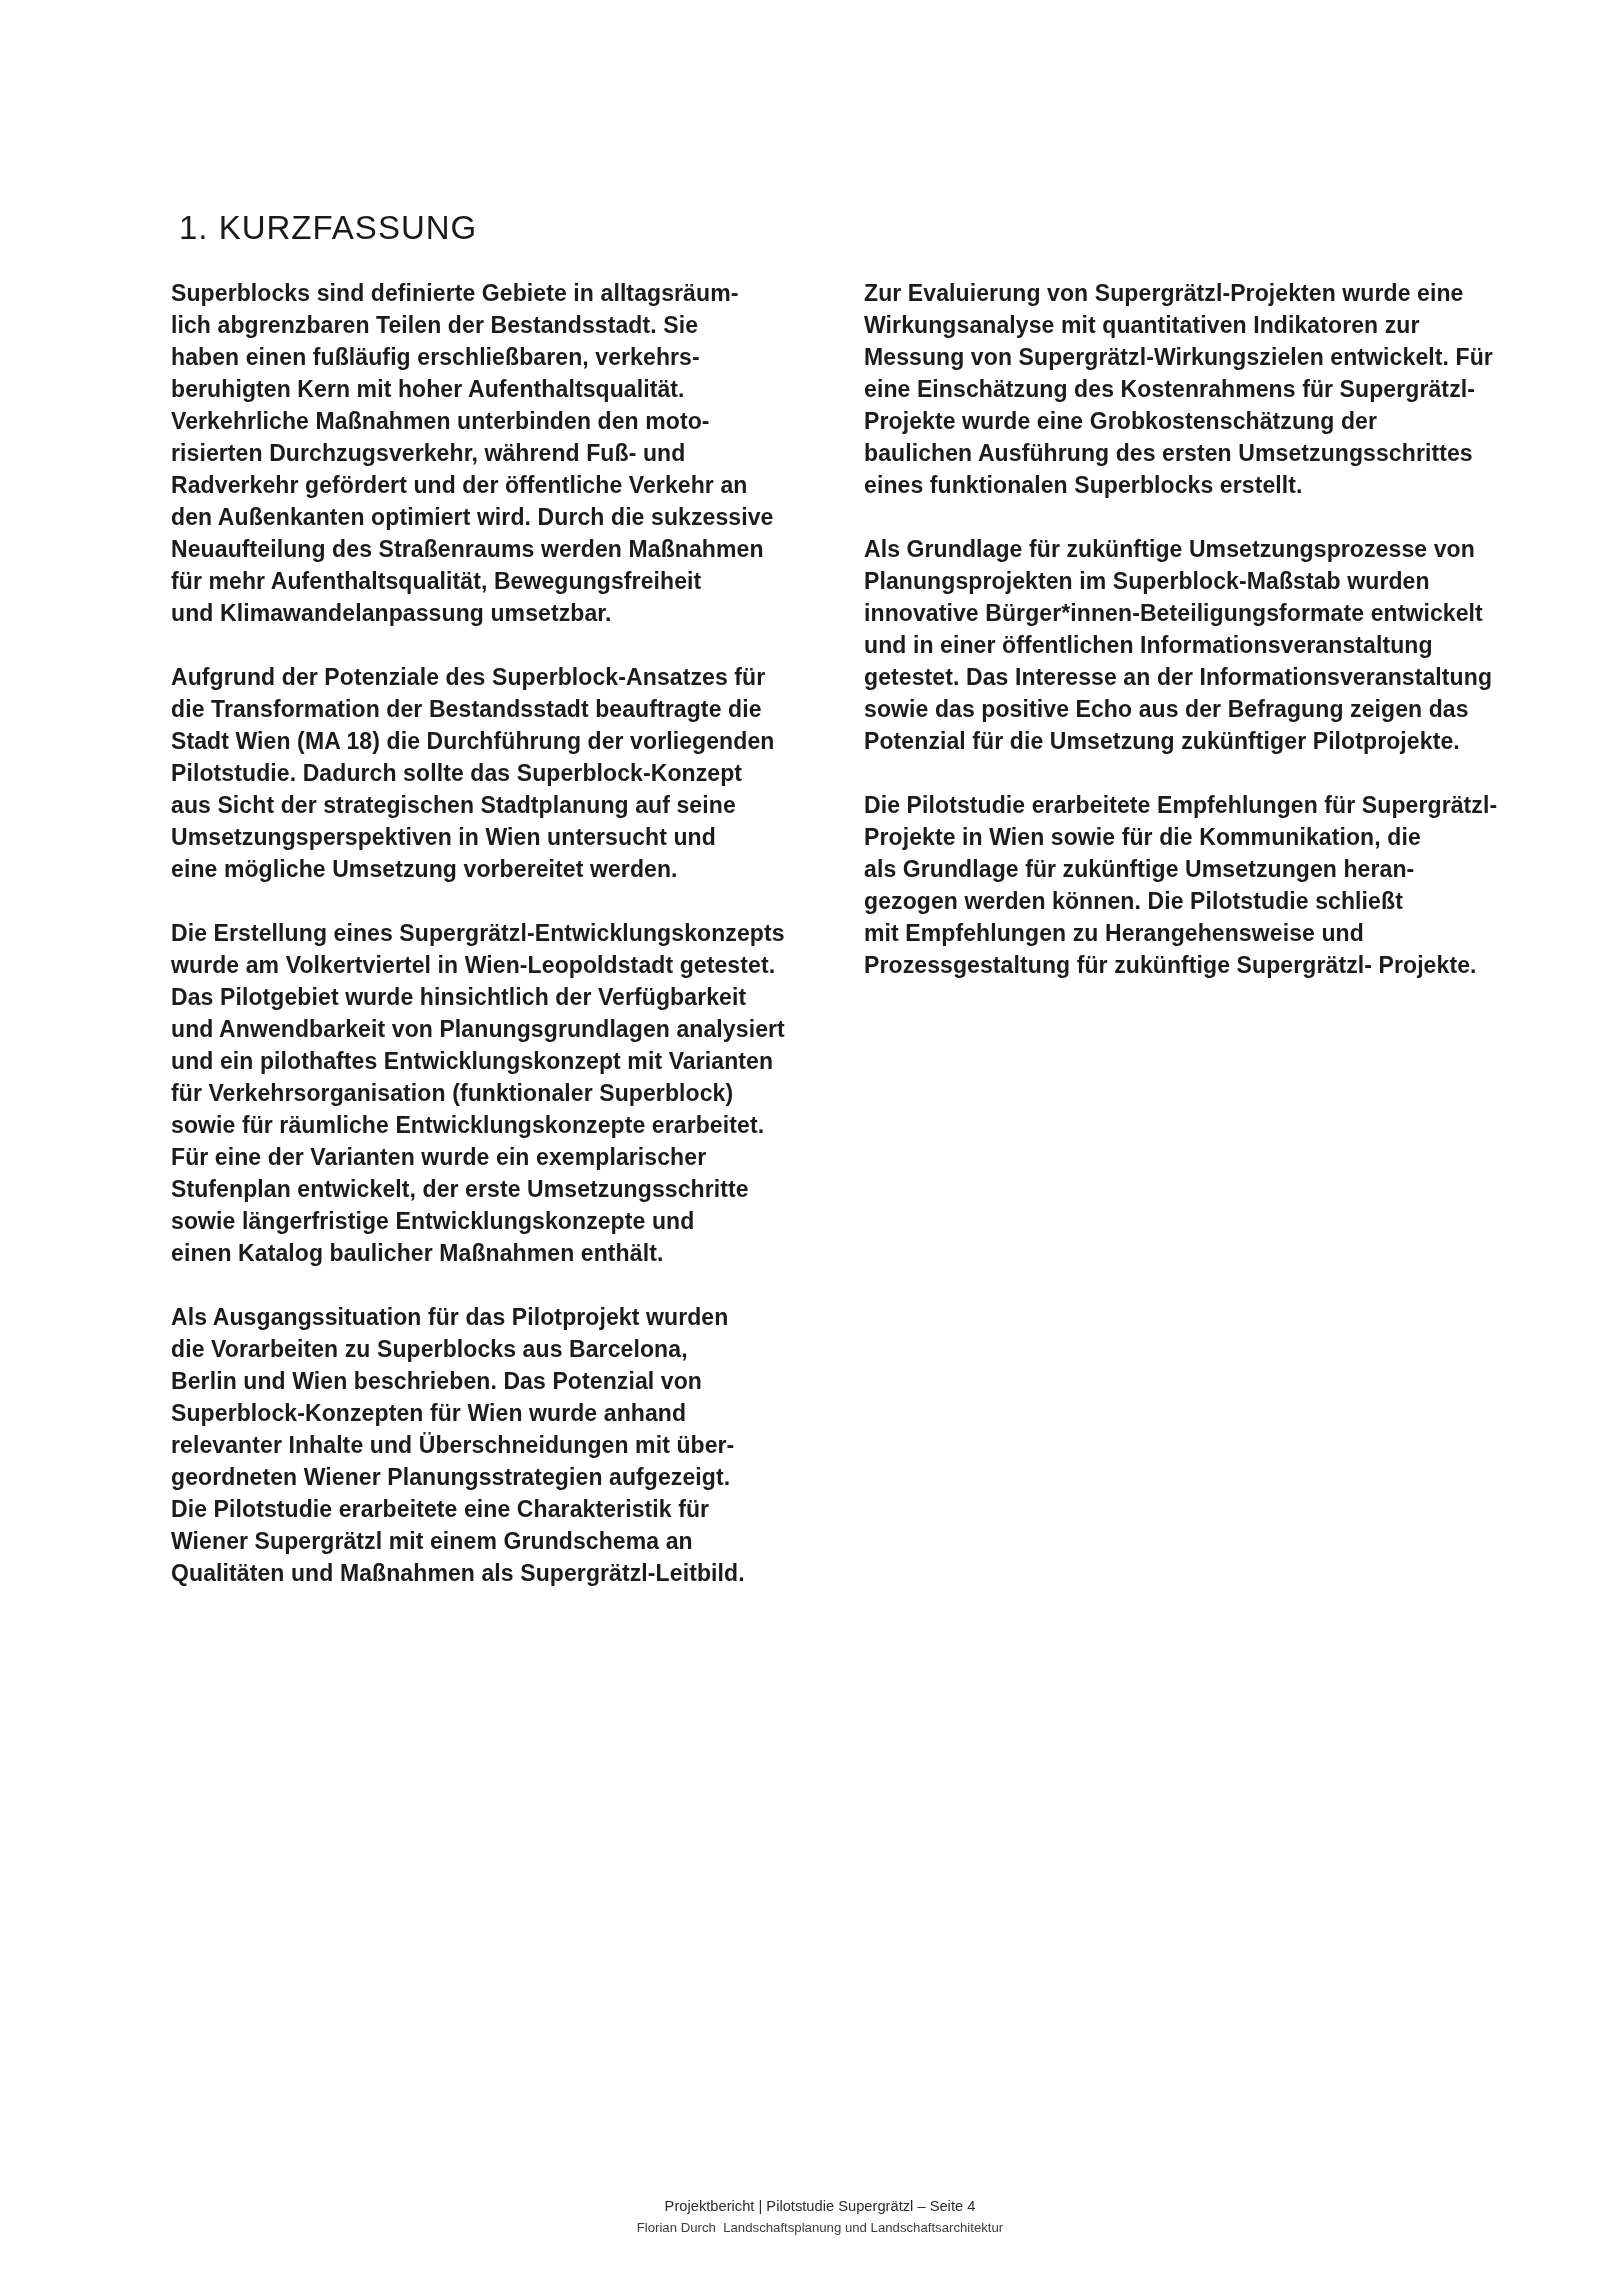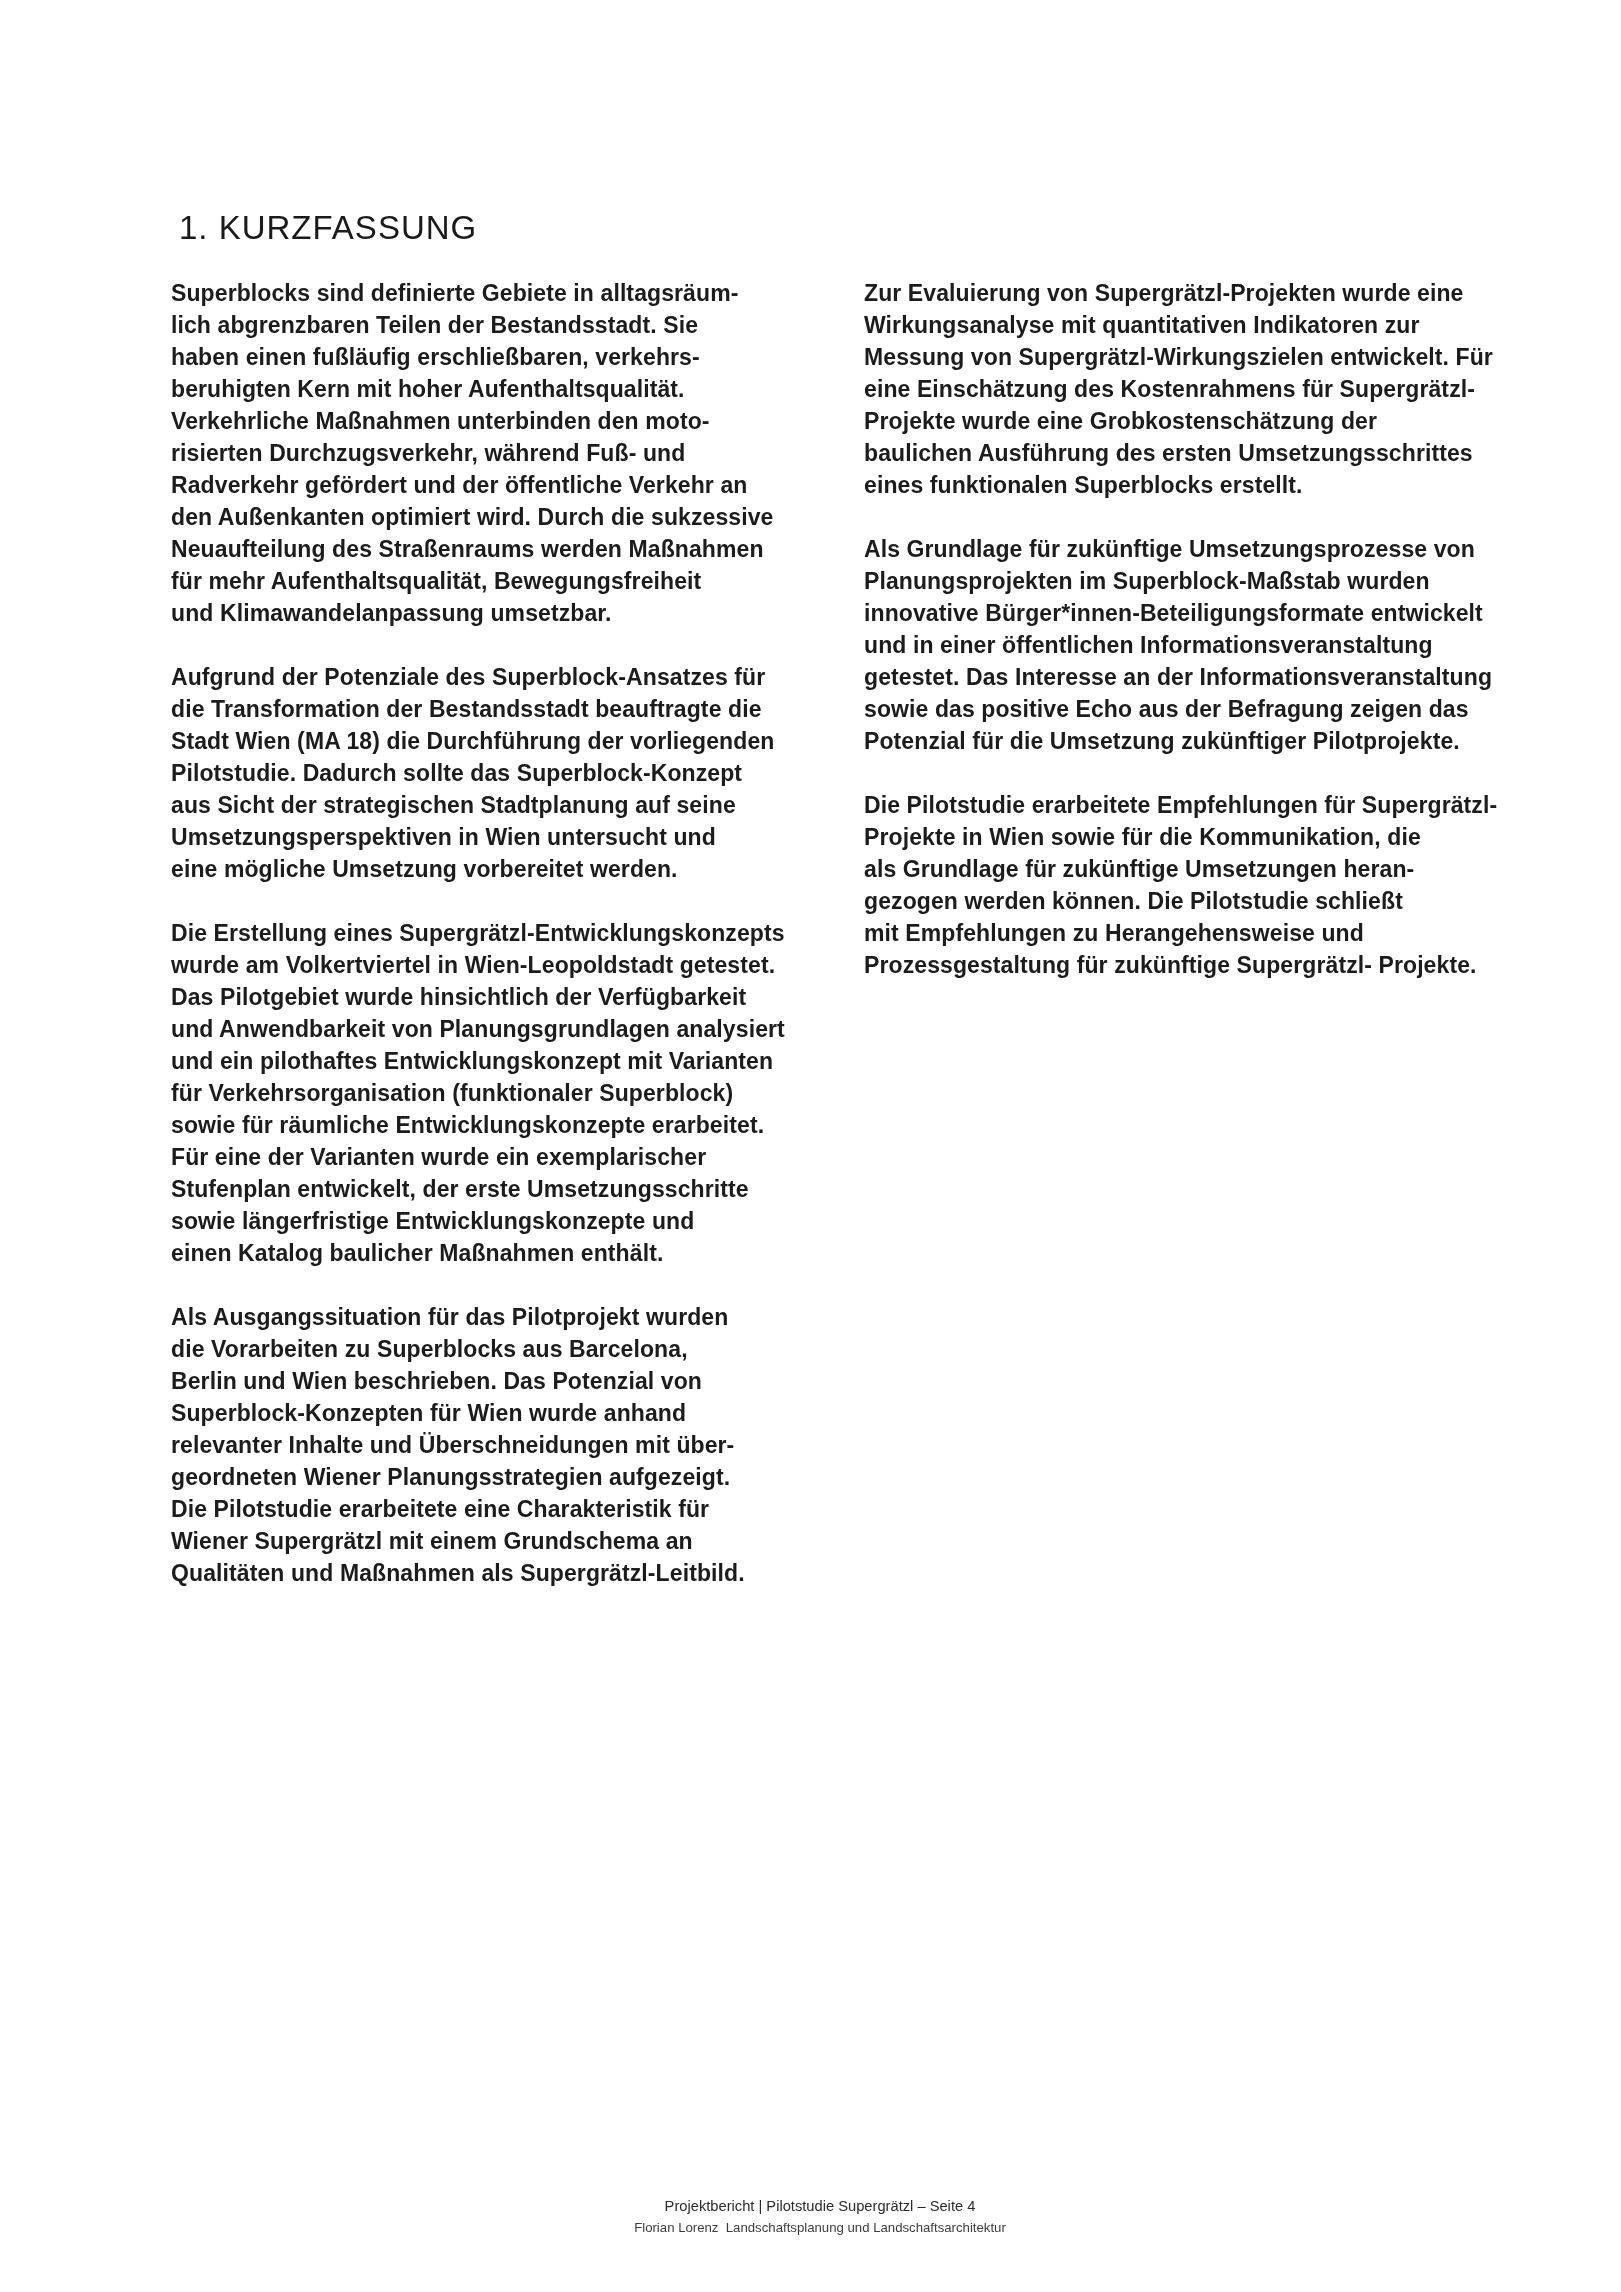--- a/index.html
+++ b/index.html
@@ -131,17 +131,17 @@
     <p>Die Pilotstudie erarbeitete Empfehlungen für Supergrätzl-
 Projekte in Wien sowie für die Kommunikation, die
 als Grundlage für zukünftige Umsetzungen heran-
 gezogen werden können. Die Pilotstudie schließt
 mit Empfehlungen zu Herangehensweise und
 Prozessgestaltung für zukünftige Supergrätzl- Projekte.</p>
   </div>
 
   <div class="footer">
     <div class="footer-line-1">Projektbericht | Pilotstudie Supergrätzl – Seite 4</div>
-    <div class="footer-line-2">Florian Lorenz  Landschaftsplanung und Landschaftsarchitektur</div>
+    <div class="footer-line-2">Florian Durch  Landschaftsplanung und Landschaftsarchitektur</div>
   </div>
 
 </div>
 
 
 </body></html>

